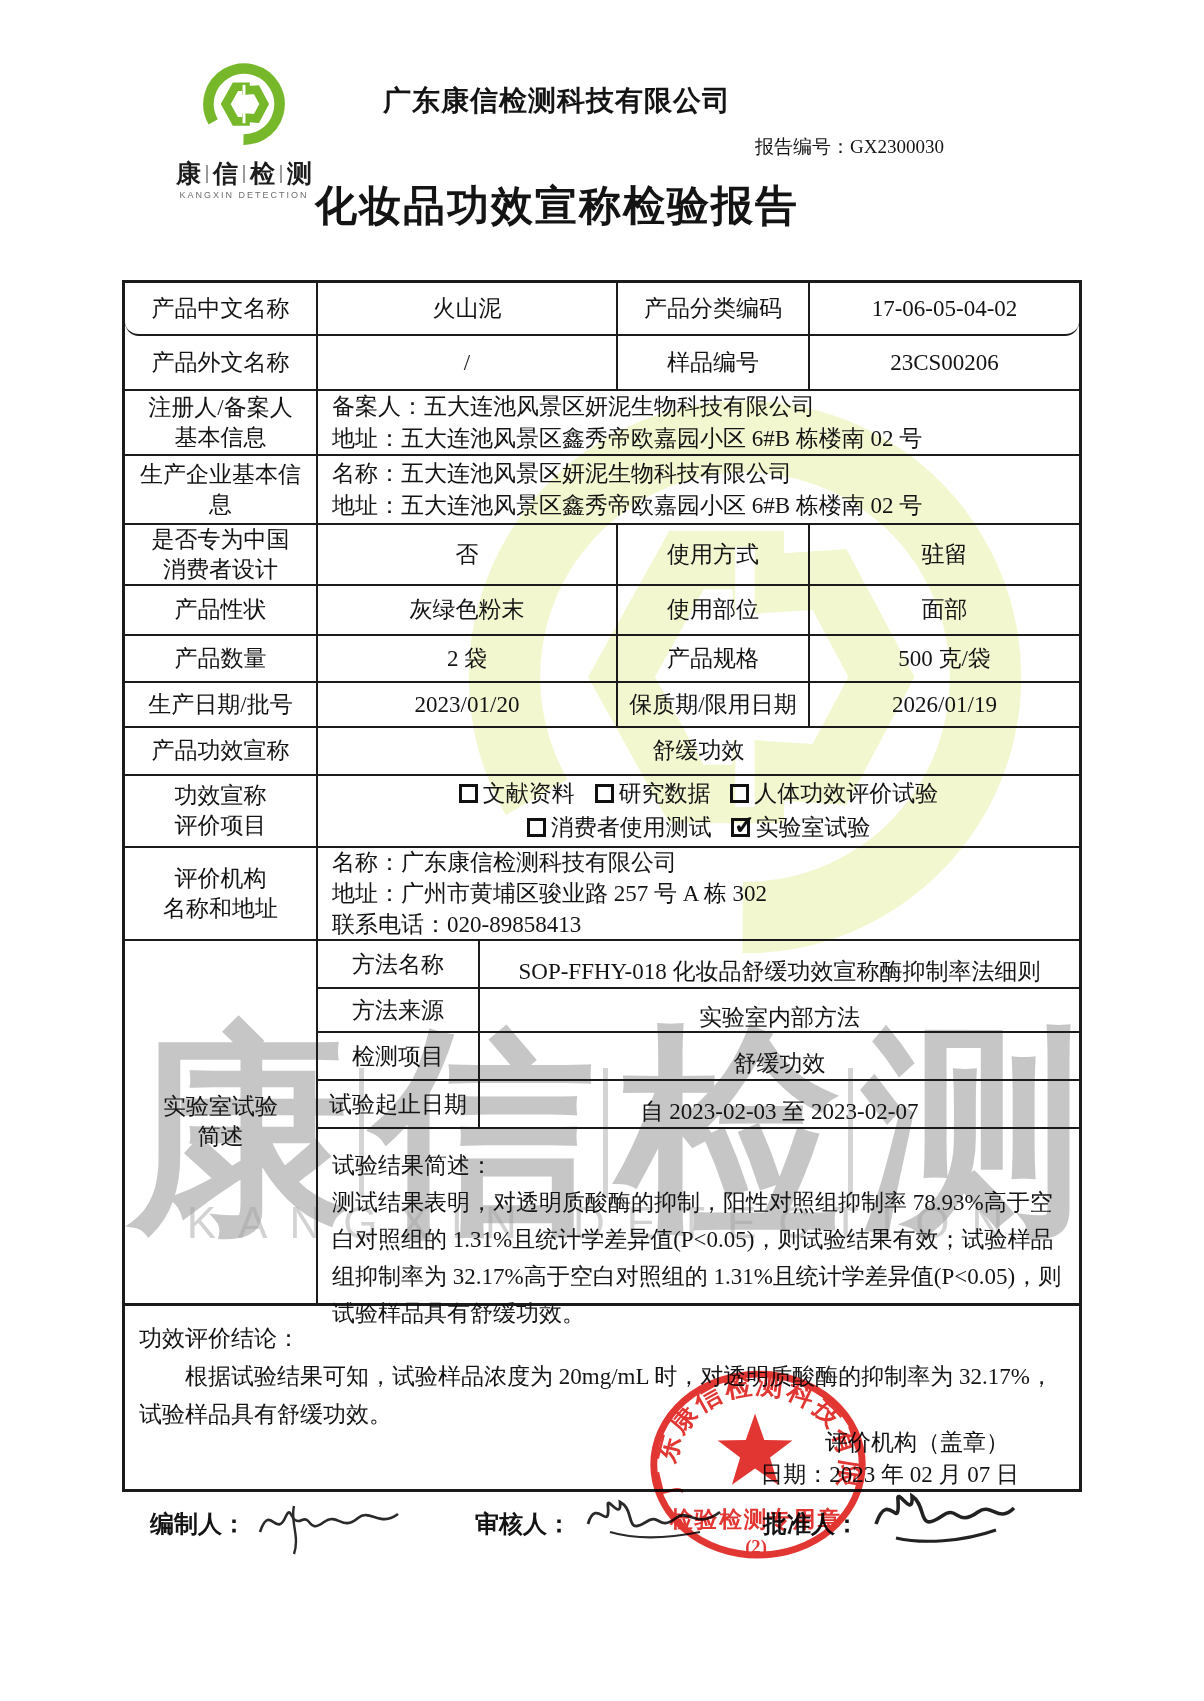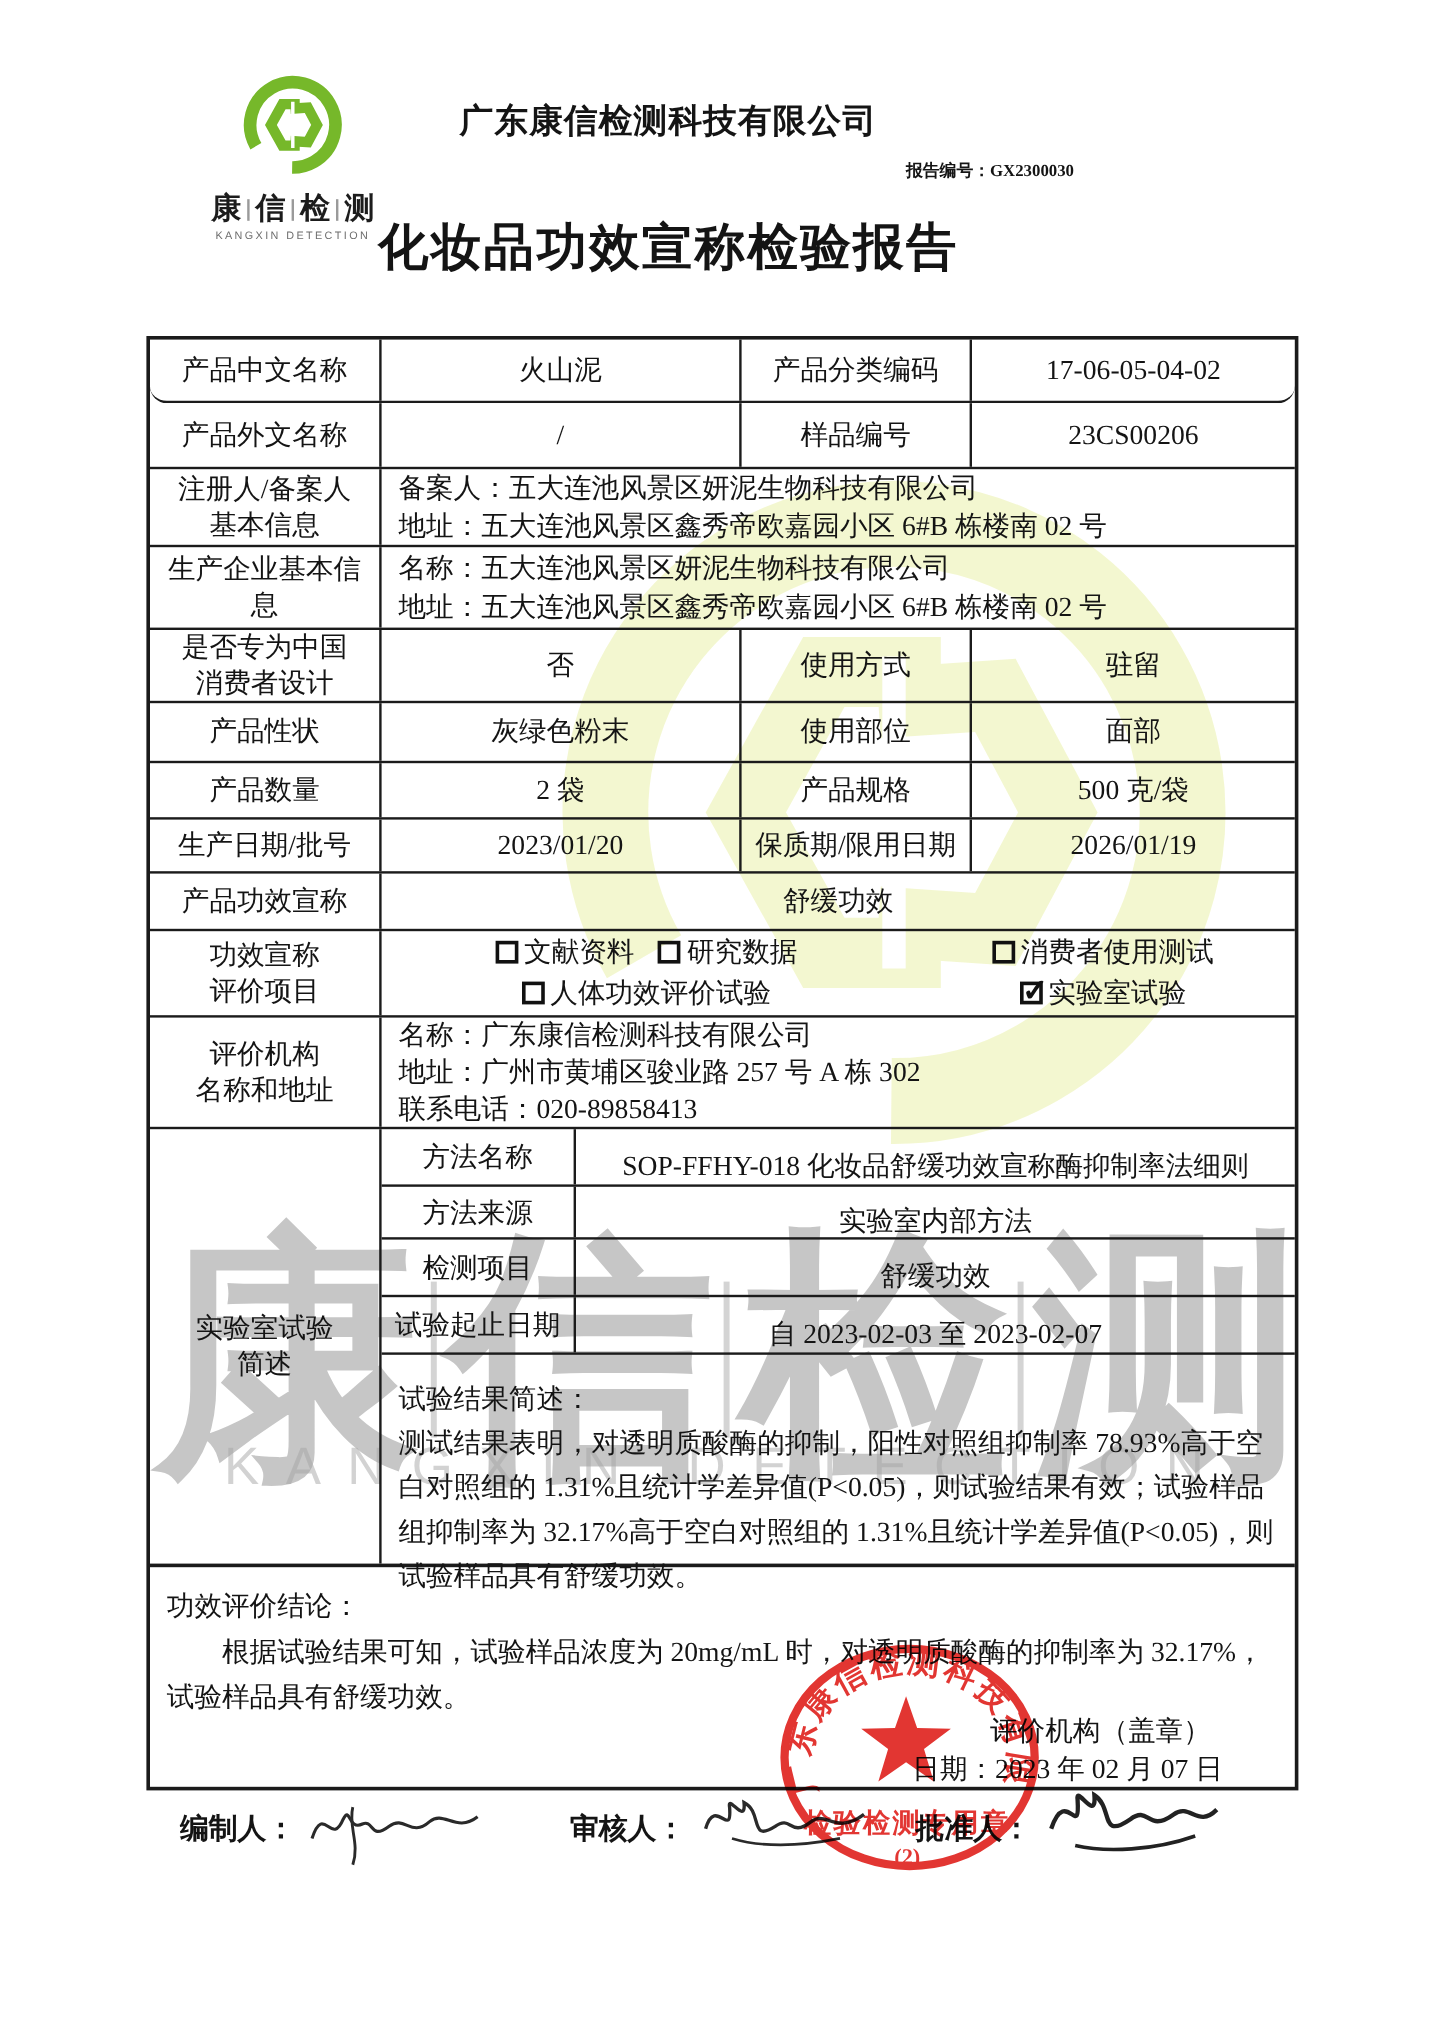--- a/index.html
+++ b/index.html
@@ -12,21 +12,21 @@
 
   
   .logo-box{left:168px;top:58px;width:152px;text-align:center;}
   .logo-chars{display:flex;justify-content:center;align-items:center;margin-top:2px;}
   .logo-chars .ch{font-size:25px;font-weight:bold;color:#1c1c1c;line-height:28px;}
   .logo-chars .bar{width:2px;height:18px;background:#9a9a9a;margin:0 5px;}
   .logo-sub{font-family:"Liberation Sans","DejaVu Sans",sans-serif;font-size:9px;
     letter-spacing:2px;color:#6d6d6d;margin-top:2px;white-space:nowrap;}
   .company{left:57px;top:82px;width:1000px;text-align:center;
     font-size:28px;font-weight:bold;letter-spacing:1px;}
-  .report-no{left:755px;top:134px;font-size:14px;font-weight:bold;white-space:nowrap;}
+  .report-no{left:755px;top:134px;font-size:19px;font-weight:normal;white-space:nowrap;}
   .doc-title{left:57px;top:178px;width:1000px;text-align:center;
     font-size:42px;font-weight:bold;letter-spacing:2px;}
 
   
   .wm-emblem{left:420px;top:365px;width:650px;height:650px;opacity:.6;z-index:0;}
   .wm-text{left:128px;top:1015px;width:956px;height:235px;display:flex;
     justify-content:space-between;align-items:center;z-index:1;opacity:.5;}
   .wm-text .wch{font-size:222px;font-weight:bold;color:#8e8e8e;line-height:222px;}
   .wm-text .wbar{width:5px;height:130px;background:#ababab;}
   .wm-latin{left:128px;top:1198px;width:956px;text-align:center;z-index:1;
@@ -40,21 +40,21 @@
   .trow{display:flex;border-bottom:2px solid #1b1b1b;box-sizing:border-box;flex-shrink:0;}
   .trow.thick{border-bottom:3px solid #1b1b1b;}
   .trow.last{border-bottom:none;flex:1;}
   .cell{display:flex;align-items:center;justify-content:center;text-align:center;
     box-sizing:border-box;white-space:pre-line;line-height:30px;}
   .vline{border-right:2px solid #1b1b1b;}
   .c1{width:193px;}.c2{width:300px;}.c3{width:192px;}.c4{flex:1;}
   .cspan{flex:1;display:flex;flex-direction:column;justify-content:center;
     align-items:flex-start;padding:4px 10px 4px 14px;box-sizing:border-box;
     text-align:right;line-height:32px;}
-  .ccenter{flex:1;display:flex;flex-direction:row;
+  .ccenter{flex:1;display:flex;flex-direction:column;justify-content:center;
     align-items:center;text-align:center;line-height:34px;}
   
   .cb{display:inline-block;width:19px;height:19px;border:3px solid #111;
     box-sizing:border-box;margin:0 5px -2px 0;position:relative;background:transparent;}
   .cb .tick{position:absolute;left:-1px;top:-12px;font-size:26px;font-weight:bold;color:#111;}
   .cb-item{margin:0 7px;white-space:nowrap;}
   
   .lab-wrap{flex:1;display:flex;flex-direction:column;}
   .sub{display:flex;border-bottom:2px solid #1b1b1b;box-sizing:border-box;flex-shrink:0;}
   .sub-label{width:162px;display:flex;align-items:center;justify-content:center;

